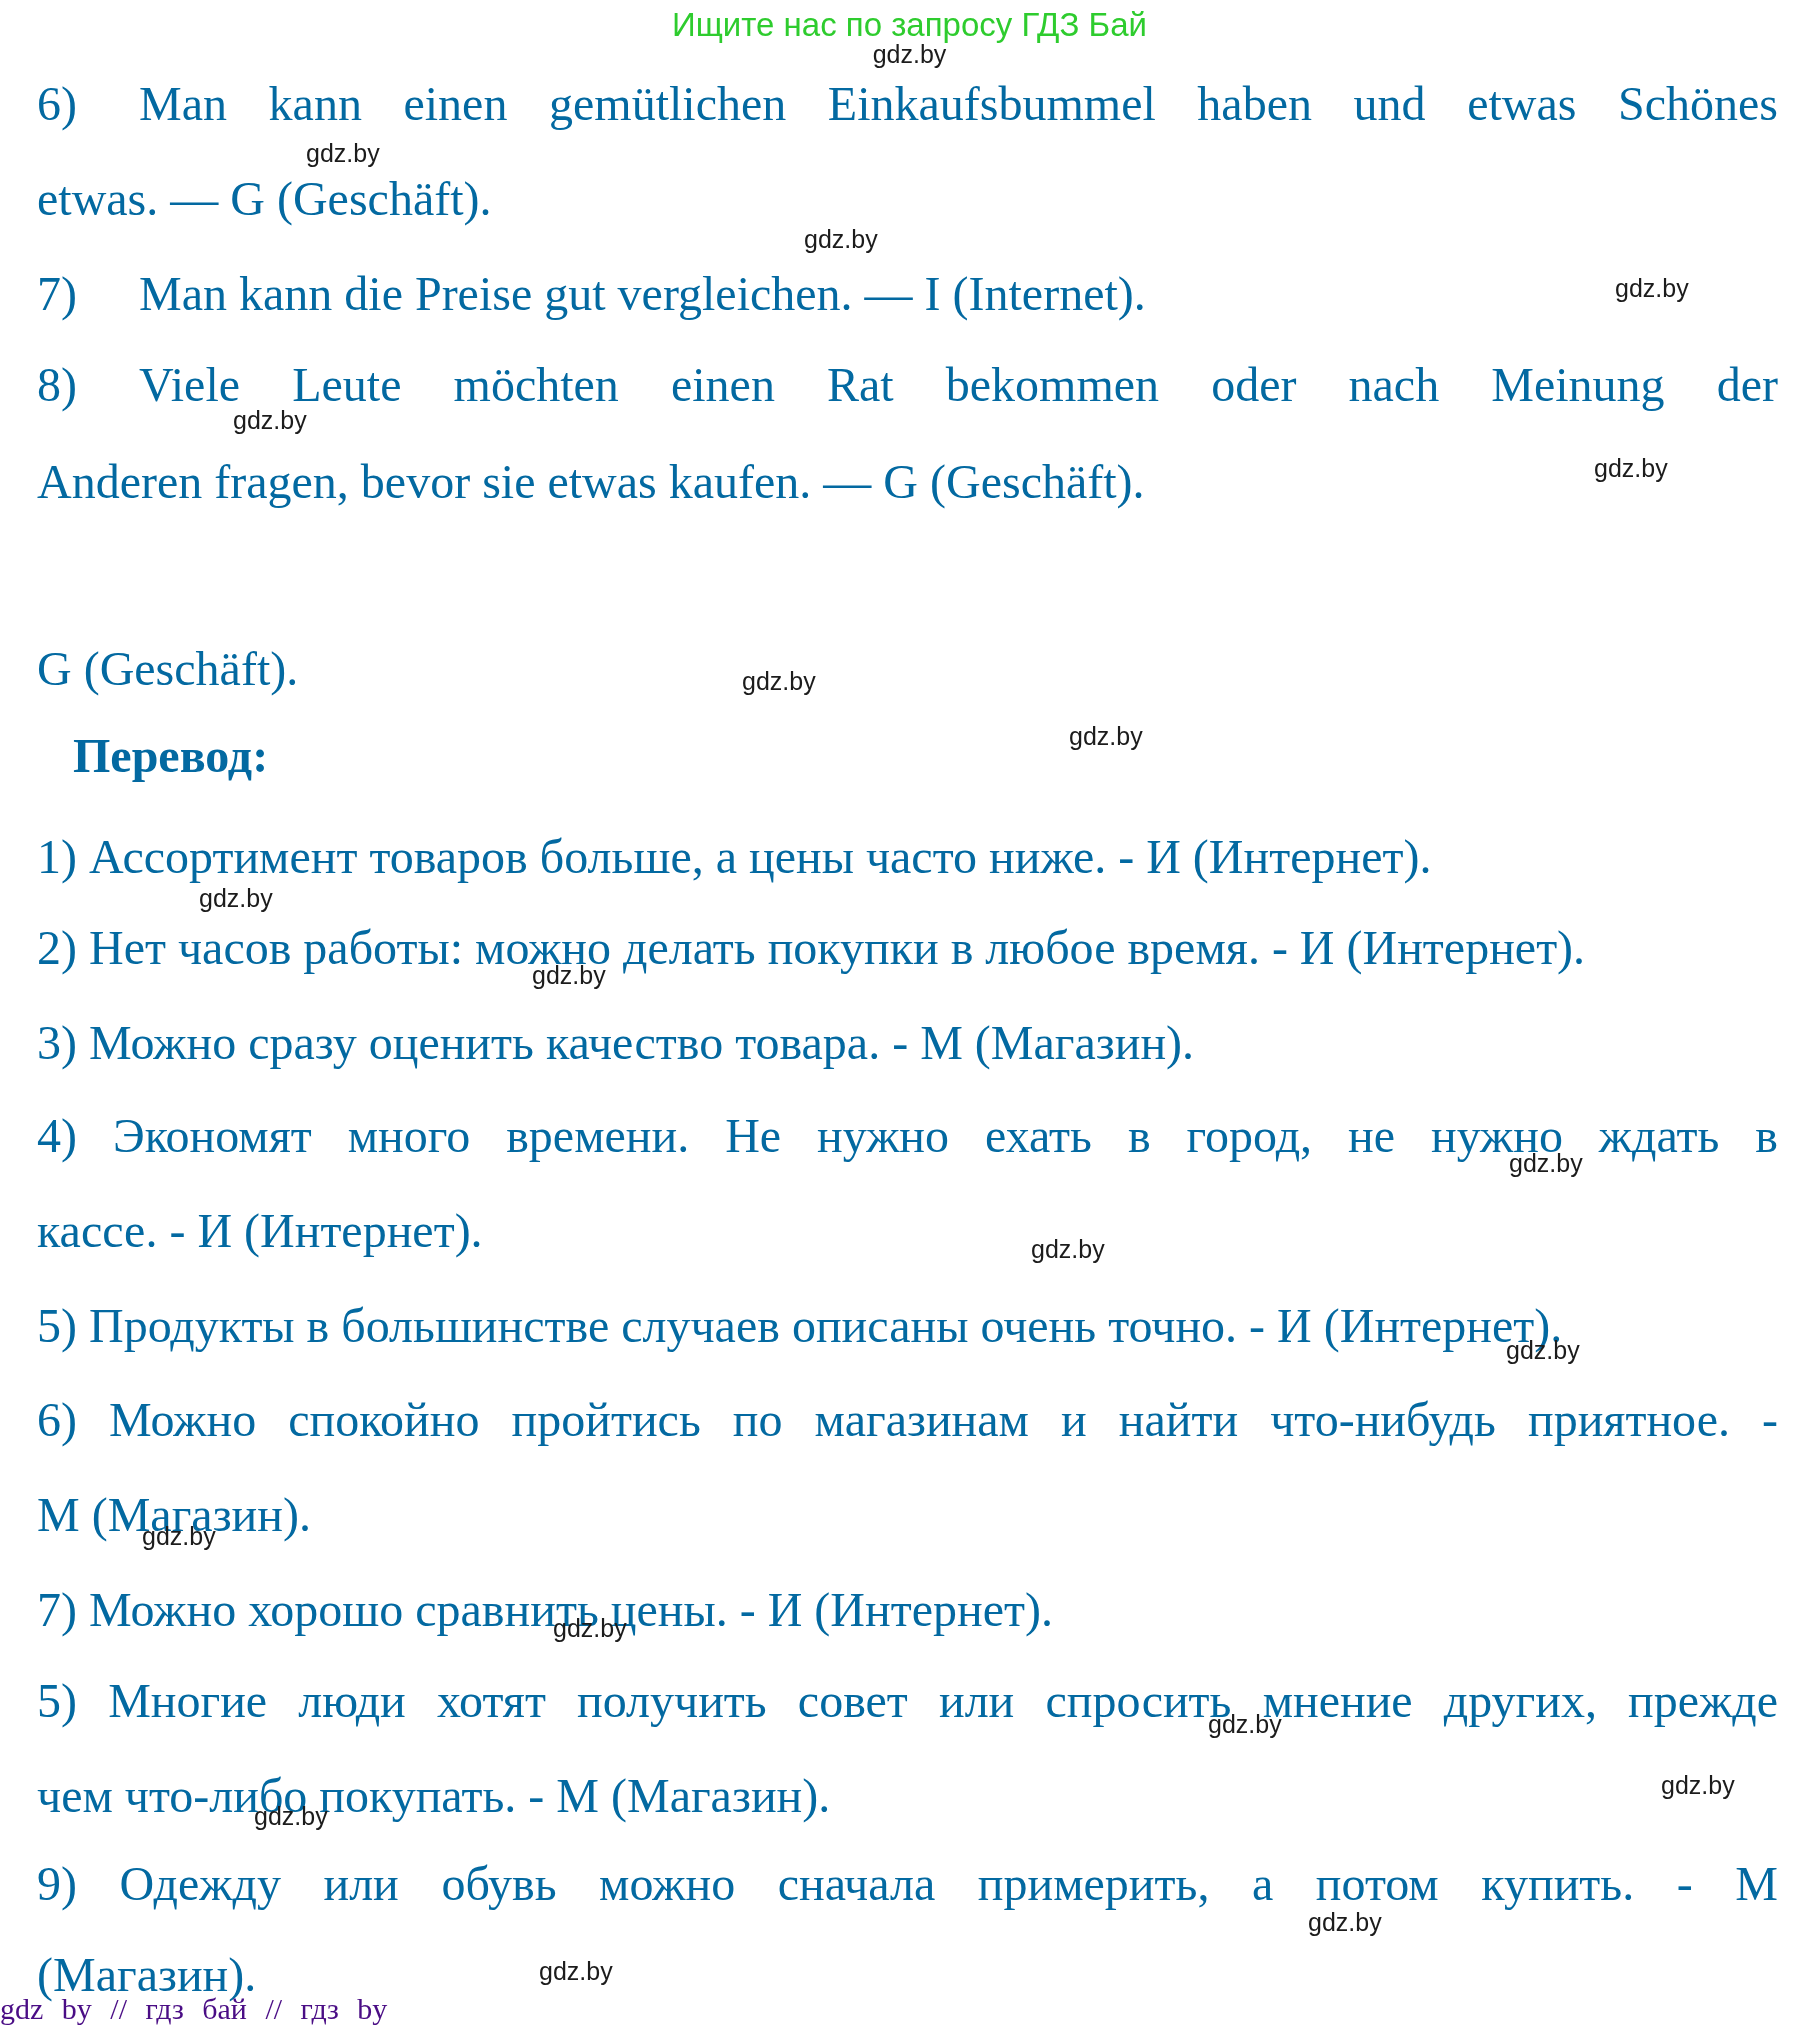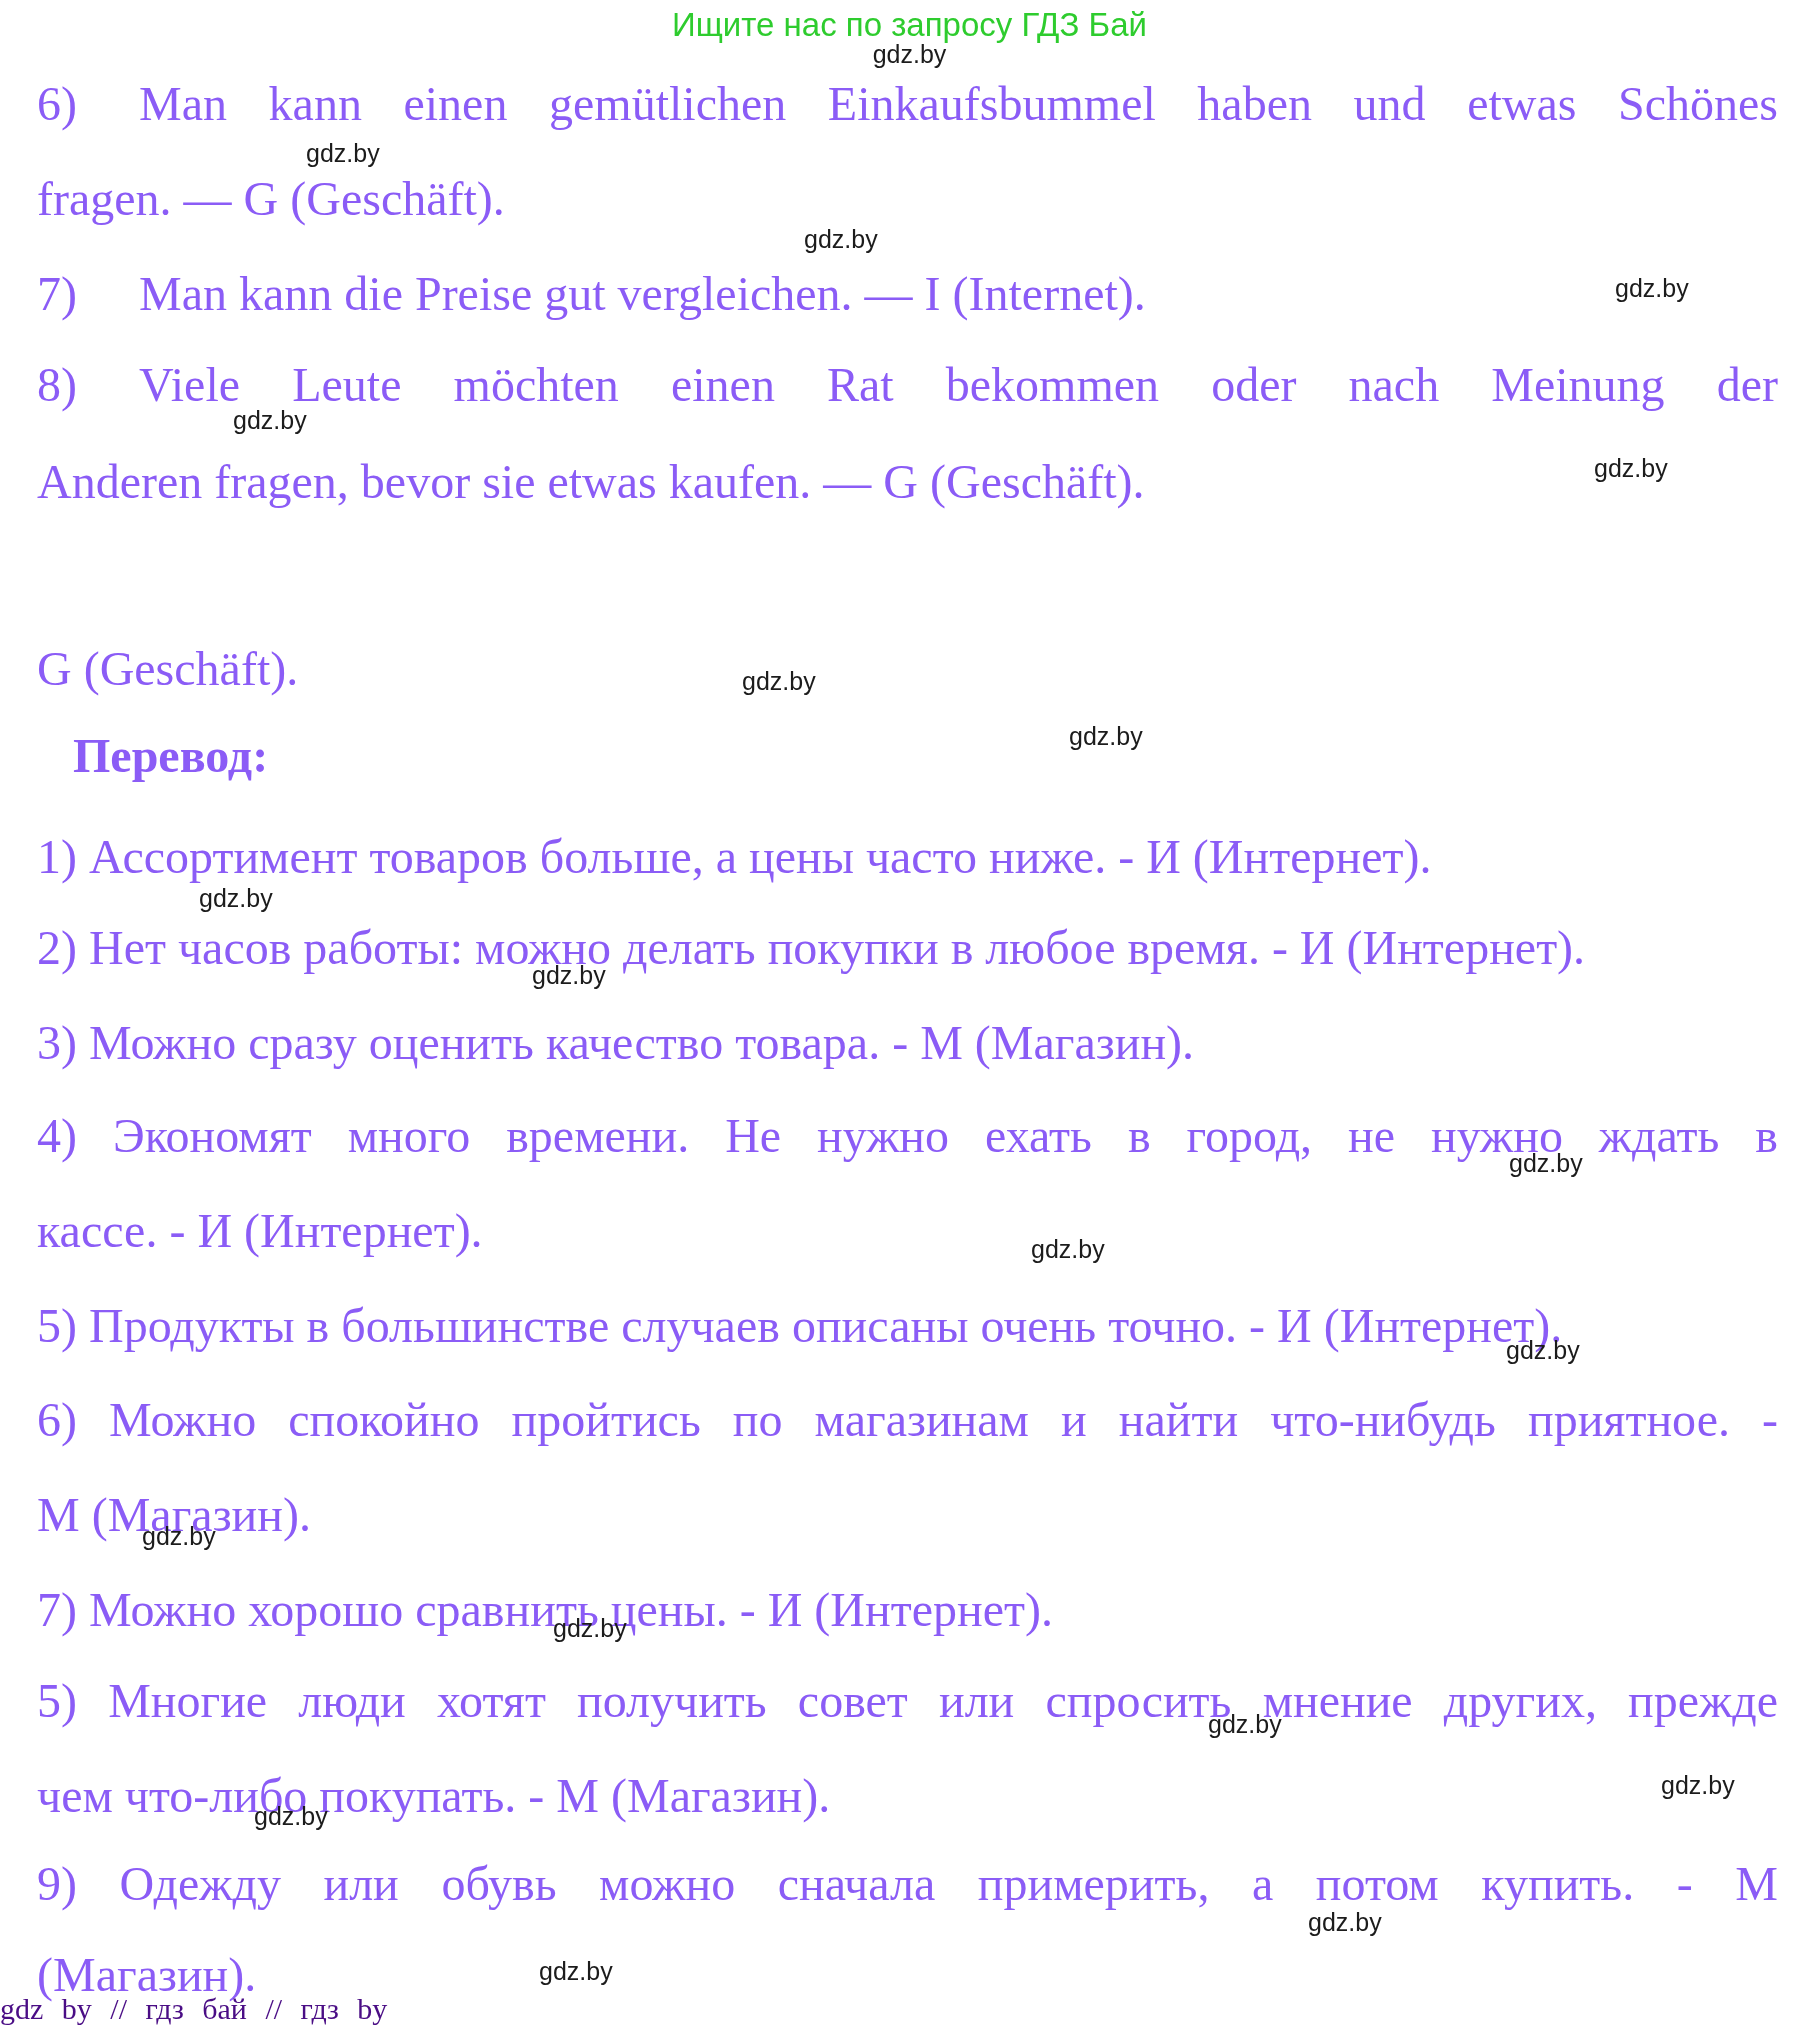--- a/index.html
+++ b/index.html
@@ -18,21 +18,21 @@
     font-family:"Liberation Sans", sans-serif;
     font-size:33px;
     color:#2ecc2e;
   }
   .line{
     position:absolute;
     left:37px; right:41px;
     font-family:"Liberation Serif", serif;
     font-size:48px;
     line-height:57px;
-    color:#8b5cf6;
+    color:#0369a1;
     white-space:nowrap;
   }
   .line.justify{
     white-space:normal;
     text-align:justify;
     text-align-last:justify;
   }
   .num{
     display:inline-block;
     width:102px;
@@ -63,21 +63,21 @@
   }
 </style>
 </head>
 <body>
 
 <div id="page">
 
   <div class="banner">Ищите нас по запросу ГДЗ Бай</div>
 
   <div class="line justify" style="top:75px"><span class="num">6)</span><span>Man kann einen gemütlichen Einkaufsbummel haben und etwas Schönes</span></div>
-  <div class="line" style="top:170px"><span>fragen. — G (Geschäft).</span></div>
+  <div class="line" style="top:170px"><span>etwas. — G (Geschäft).</span></div>
   <div class="line" style="top:265px"><span class="num">7)</span><span>Man kann die Preise gut vergleichen. — I (Internet).</span></div>
   <div class="line justify" style="top:356px"><span class="num">8)</span><span>Viele Leute möchten einen Rat bekommen oder nach Meinung der</span></div>
   <div class="line" style="top:453px"><span>Anderen fragen, bevor sie etwas kaufen. — G (Geschäft).</span></div>
   <div class="line" style="top:640px"><span>G (Geschäft).</span></div>
 
   <div class="line heading" style="top:727px"><span>Перевод:</span></div>
 
   <div class="line" style="top:828px"><span>1) Ассортимент товаров больше, а цены часто ниже. - И (Интернет).</span></div>
   <div class="line" style="top:919px"><span>2) Нет часов работы: можно делать покупки в любое время. - И (Интернет).</span></div>
   <div class="line" style="top:1014px"><span>3) Можно сразу оценить качество товара. - М (Магазин).</span></div>

